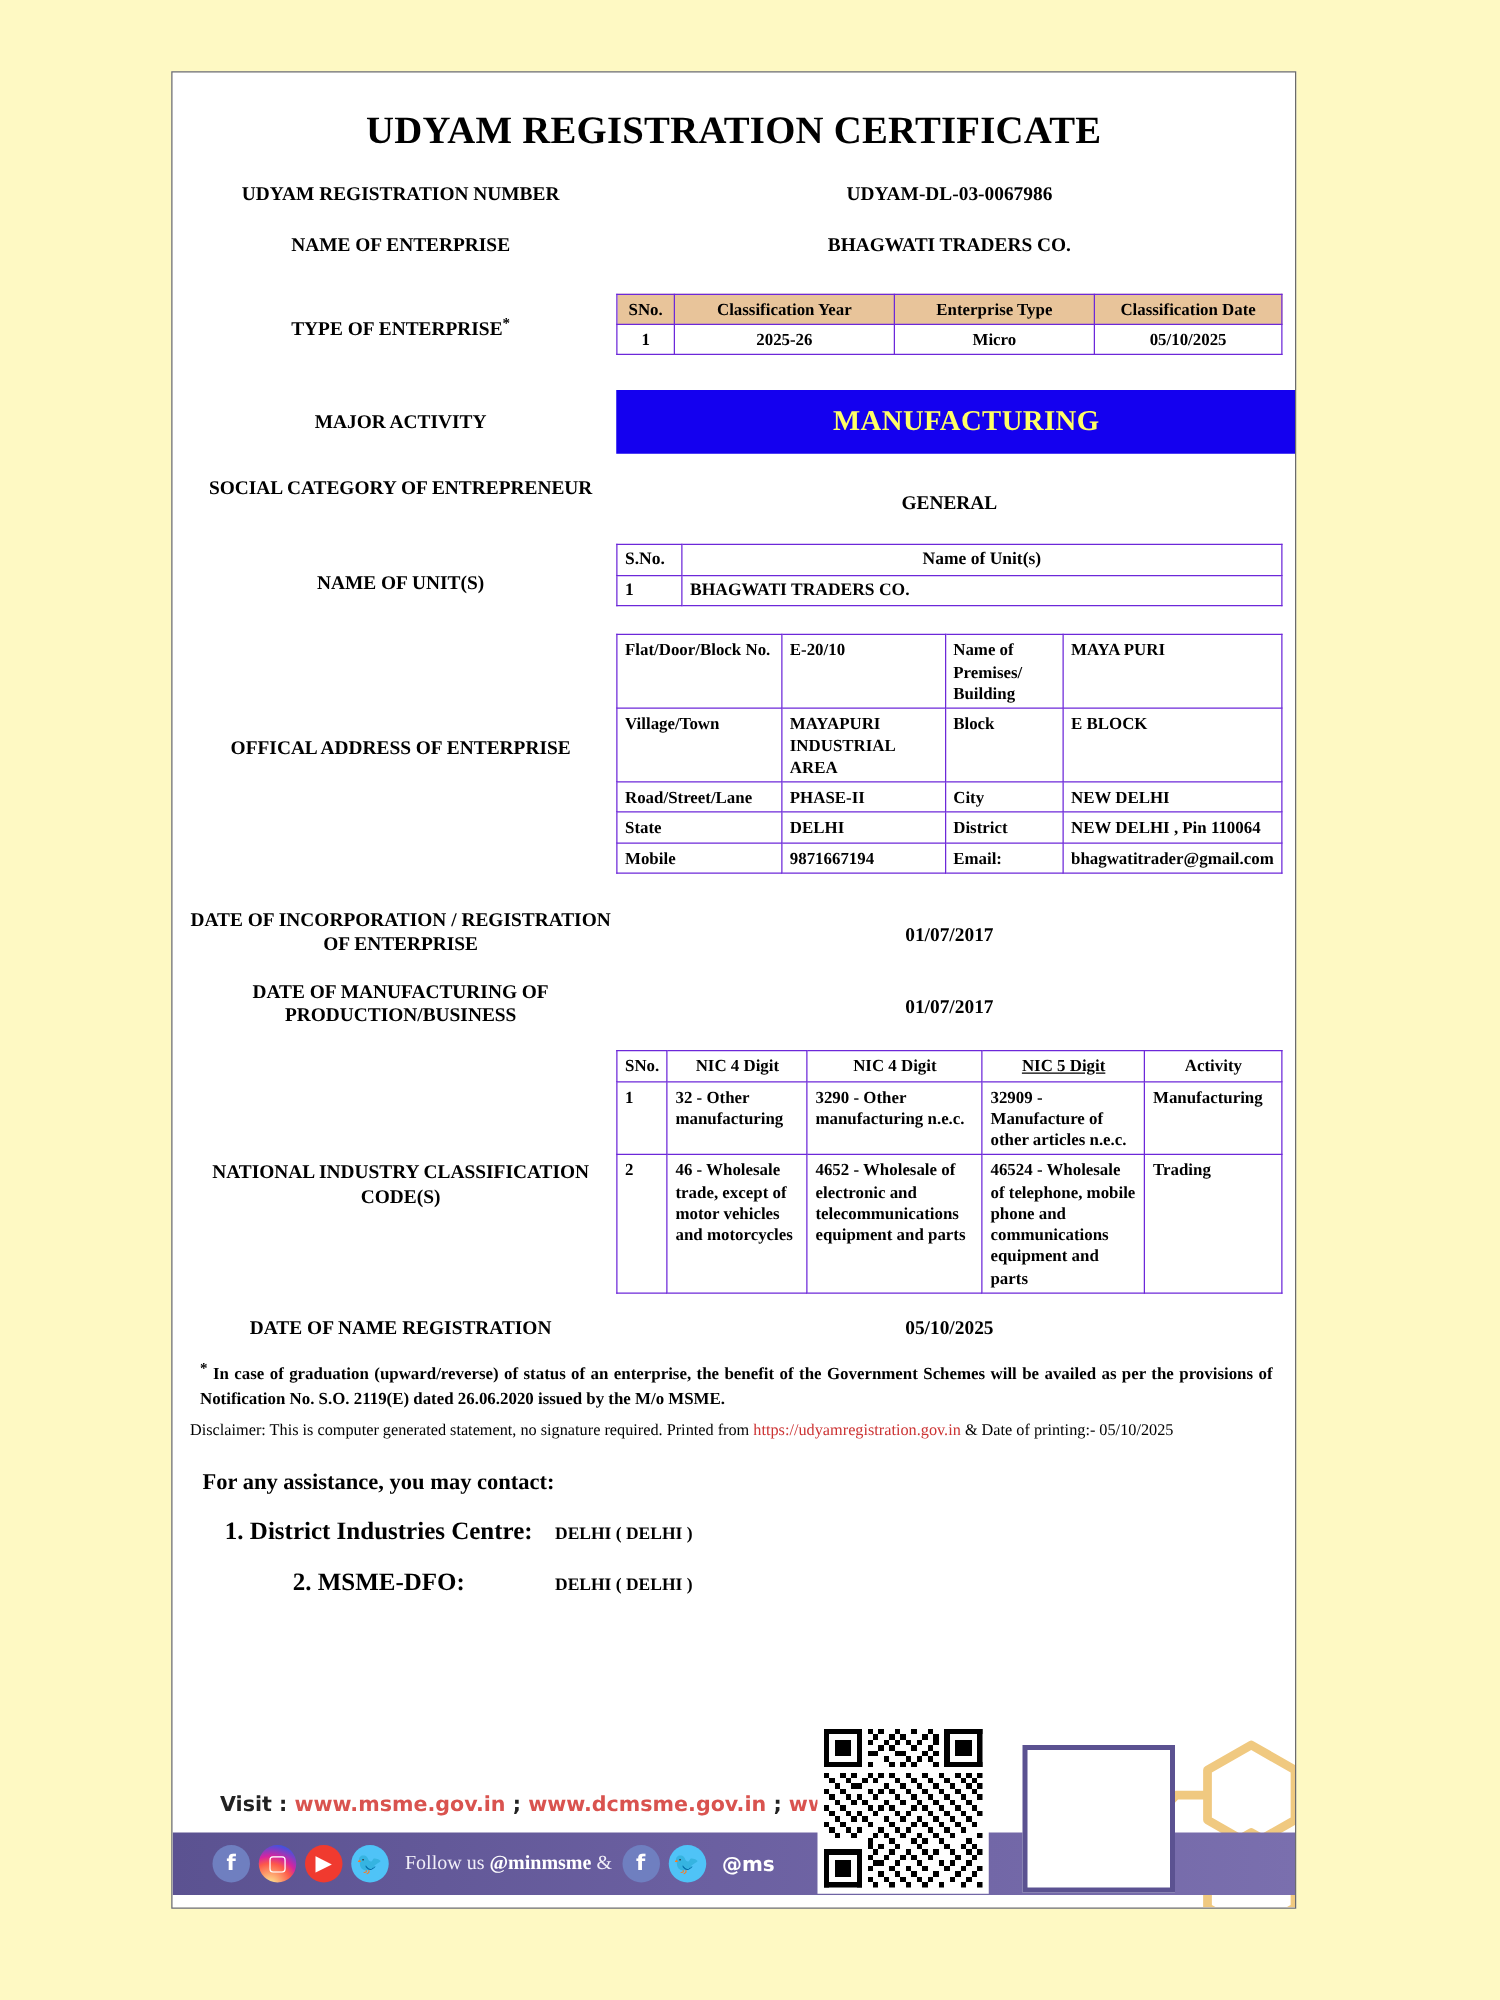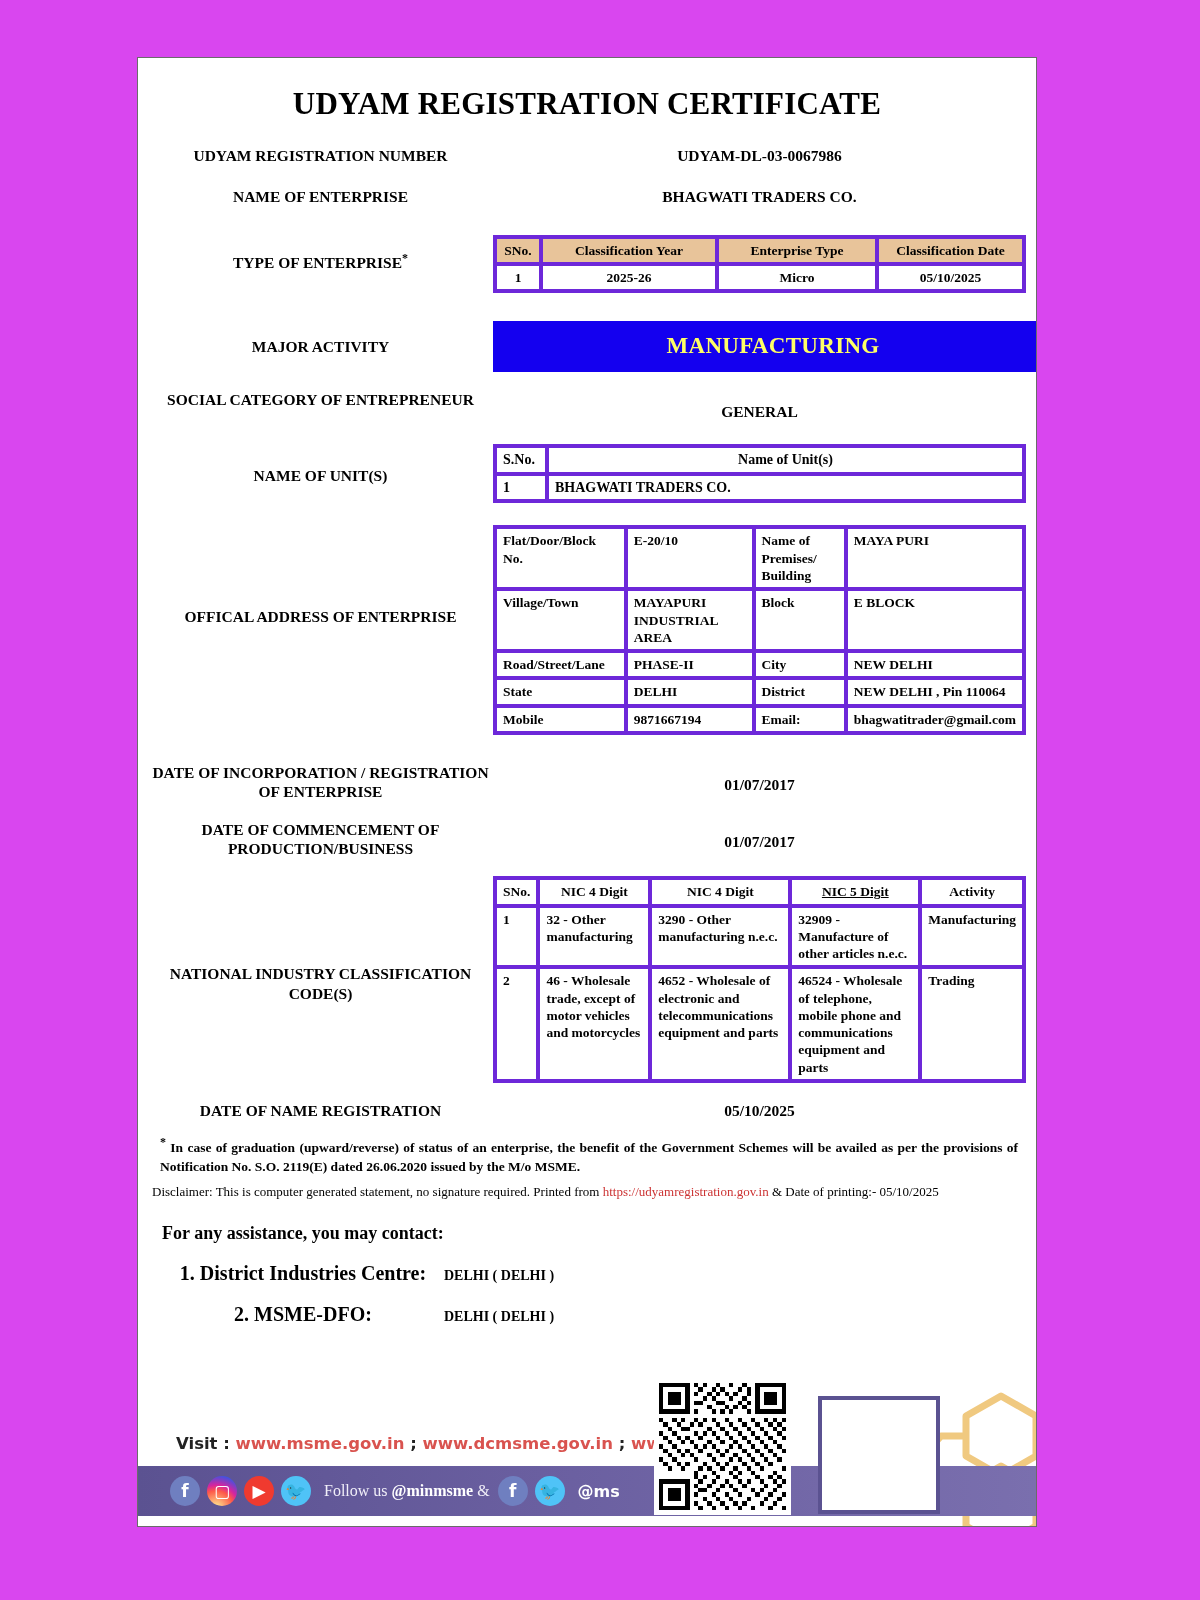--- a/index.html
+++ b/index.html
@@ -5,21 +5,21 @@
   * { box-sizing: border-box; }
   html, body {
     margin: 0; padding: 0;
     background: #ffffff;
     width: 1200px; height: 1600px;
     font-family: "Liberation Serif", serif;
   }
   #page {
     position: relative;
     width: 1200px; height: 1600px;
-    background: #d946ef;
+    background: #fef9c3;
     overflow: hidden;
   }
   #sheet {
     position: absolute;
     left: 137px; top: 57px;
     width: 900px; height: 1470px;
     border: 1.5px solid #6b6b6b;
     background: #fff;
     overflow: hidden;
   }
@@ -65,21 +65,21 @@
     font-weight: bold;
   }
 
   
   table.grid {
     border-collapse: collapse;
     width: 100%;
     font-size: 13.5px;
   }
   table.grid th, table.grid td {
-    border: 4px solid #6d28d9;
+    border: 1px solid #6d28d9;
     padding: 3px 6px;
     font-weight: bold;
     vertical-align: top;
     line-height: 1.28;
     margin-top: 14px;
   }
   table.grid th {
     text-align: center;
     vertical-align: middle;
   }
@@ -403,21 +403,21 @@
       <div class="spacer-28"></div>
 
       <div class="row">
         <div class="lbl">DATE OF INCORPORATION / REGISTRATION OF ENTERPRISE</div>
         <div class="val" style="padding-top:12px;">01/07/2017</div>
       </div>
 
       <div class="spacer-18"></div>
 
       <div class="row">
-        <div class="lbl">DATE OF COMMENCEMENT OF PRODUCTION/BUSINESS</div>
+        <div class="lbl">DATE OF MANUFACTURING OF PRODUCTION/BUSINESS</div>
         <div class="val" style="padding-top:12px;">01/07/2017</div>
       </div>
 
       <div class="spacer-18"></div>
 
       <div class="row">
         <div class="lbl" style="padding-top:88px;">NATIONAL INDUSTRY CLASSIFICATION CODE(S)</div>
         <div class="val-left">
           <table class="grid nic-tbl">
             <thead>

